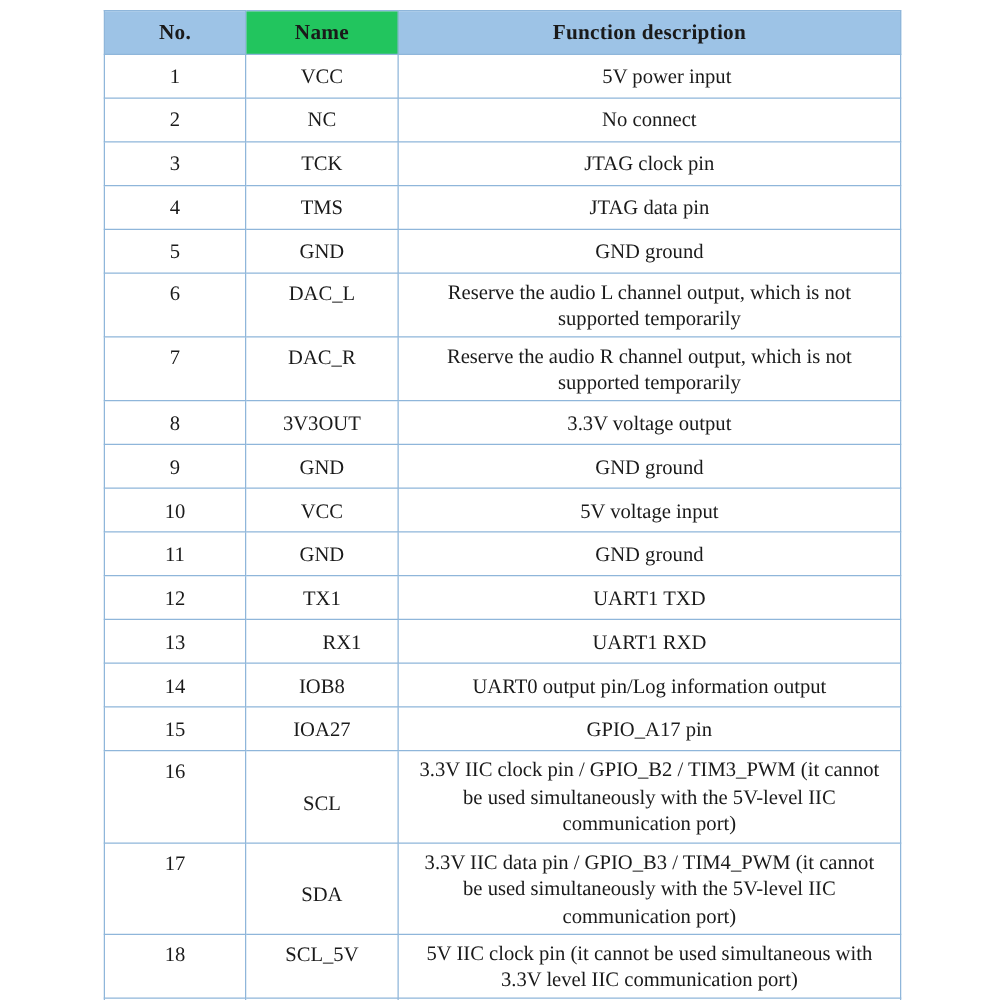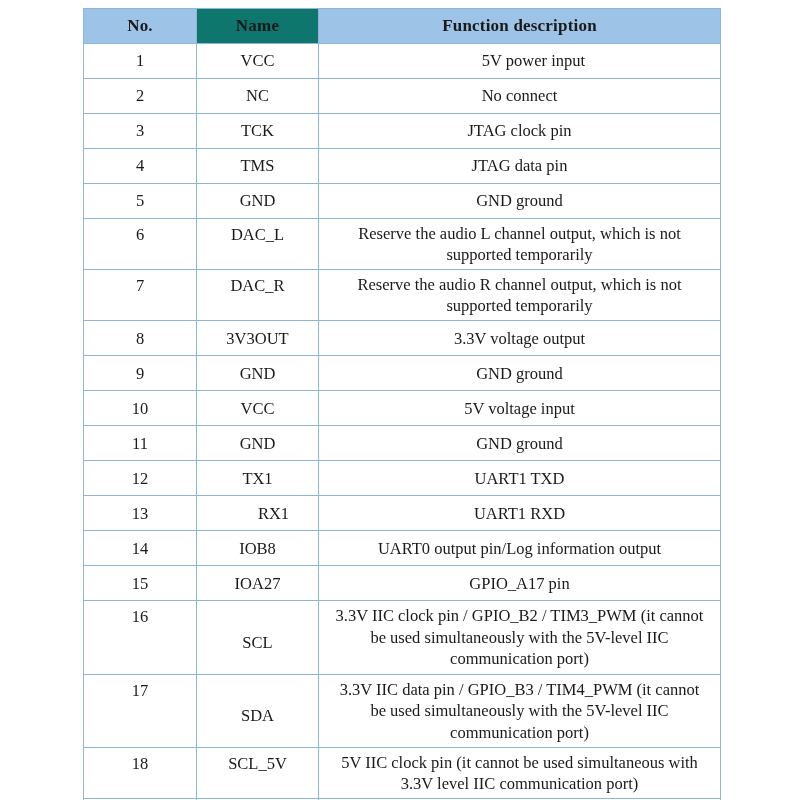--- a/index.html
+++ b/index.html
@@ -104,21 +104,21 @@
   <div id="pin-table-wrap">
     <table class="pin-table">
       <colgroup>
         <col class="col-no">
         <col class="col-name">
         <col class="col-desc">
       </colgroup>
       <thead>
         <tr>
           <th style="background: rgb(157, 195, 230); border-color: rgb(143, 182, 218);">No.</th>
-          <th style="background: #0f766e; border-color: rgb(143, 182, 218); margin-top: 22px;">Name</th>
+          <th style="background: #22c55e; border-color: rgb(143, 182, 218); margin-top: 22px;">Name</th>
           <th style="background: rgb(157, 195, 230); border-color: rgb(143, 182, 218);">Function description</th>
         </tr>
       </thead>
       <tbody id="table-body">
           <tr class="rows-1">
             <td class="cell-no" style="border-color: rgb(143, 182, 218);">1</td>
             <td class="cell-name" style="border-color: rgb(143, 182, 218);">VCC</td>
             <td class="cell-desc" style="border-color: rgb(143, 182, 218); padding-left: 36px;">5V power input</td>
           </tr>
           <tr class="rows-1">

